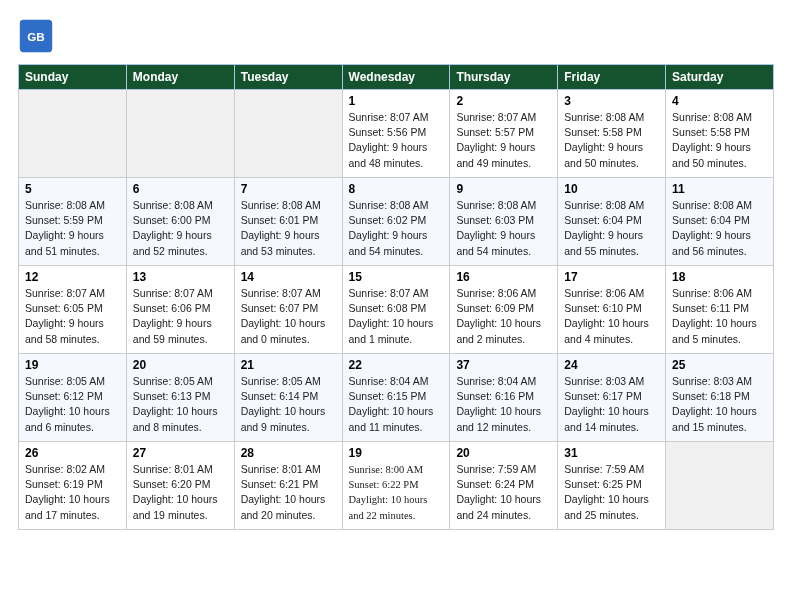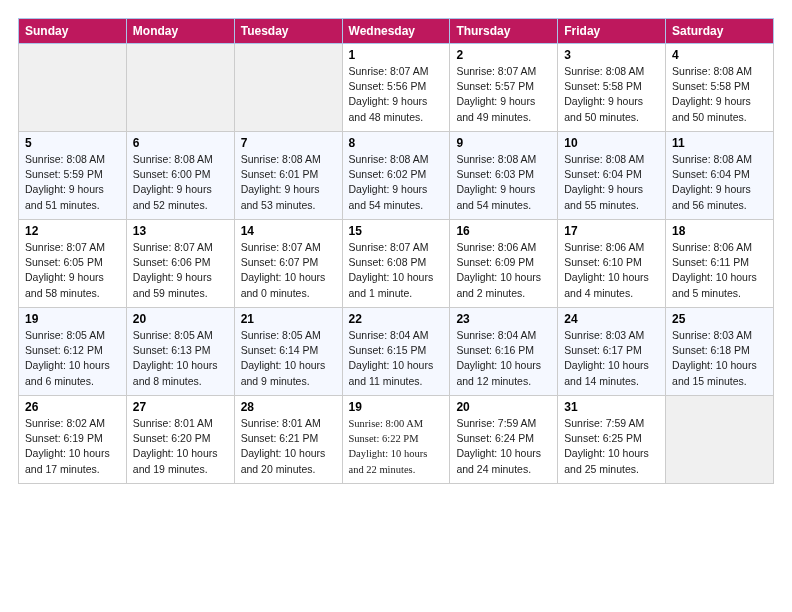--- a/index.html
+++ b/index.html
@@ -51,21 +51,21 @@
     .title-block p {
       font-size: 14px;
       color: #333;
     }
     table {
       width: 100%;
       border-collapse: collapse;
       font-size: 10.5px;
     }
     thead tr th {
-      background: #be185d;
+      background: #14532d;
       color: #fff;
       padding: 5px 6px;
       text-align: left;
       font-size: 12px;
       font-weight: bold;
       border: 1px solid #aac4e8;
       margin-top: 40px;
     }
     tbody tr td {
       border: 1px solid #ccc;
@@ -87,20 +87,36 @@
     .day-info {
       color: #222;
       line-height: 1.45;
     }
     .empty { background: #f0f0f0 !important; }
   </style>
 </head>
 <body>
 
 <div class="page">
+  <div class="header">
+    <div class="logo">
+      <svg class="logo-icon" viewBox="0 0 40 40" xmlns="http://www.w3.org/2000/svg">
+        <rect x="2" y="2" width="36" height="36" rx="4" fill="#2e6dc8"></rect>
+        <text x="20" y="26" text-anchor="middle" fill="white" font-size="13" font-weight="bold" font-family="Arial">GB</text>
+      </svg>
+      <div class="logo-text">
+        <div><span></span></div>
+        <div><span></span></div>
+      </div>
+    </div>
+    <div class="title-block">
+      <h1></h1>
+      <p></p>
+    </div>
+  </div>
 
   <table>
     <thead>
       <tr>
       <th>Sunday</th>
           <th>Monday</th>
           <th>Tuesday</th>
           <th>Wednesday</th>
           <th>Thursday</th>
           <th>Friday</th>
@@ -266,21 +282,21 @@
 and 9 minutes.</div>
           </td>
           <td>
             <span class="day-num">22</span>
             <div class="day-info" style="white-space: pre-line;">Sunrise: 8:04 AM
 Sunset: 6:15 PM
 Daylight: 10 hours
 and 11 minutes.</div>
           </td>
           <td>
-            <span class="day-num">23</span>
+            <span class="day-num">37</span>
             <div class="day-info" style="white-space: pre-line;">Sunrise: 8:04 AM
 Sunset: 6:16 PM
 Daylight: 10 hours
 and 12 minutes.</div>
           </td>
           <td>
             <span class="day-num">24</span>
             <div class="day-info" style="white-space: pre-line;">Sunrise: 8:03 AM
 Sunset: 6:17 PM
 Daylight: 10 hours

